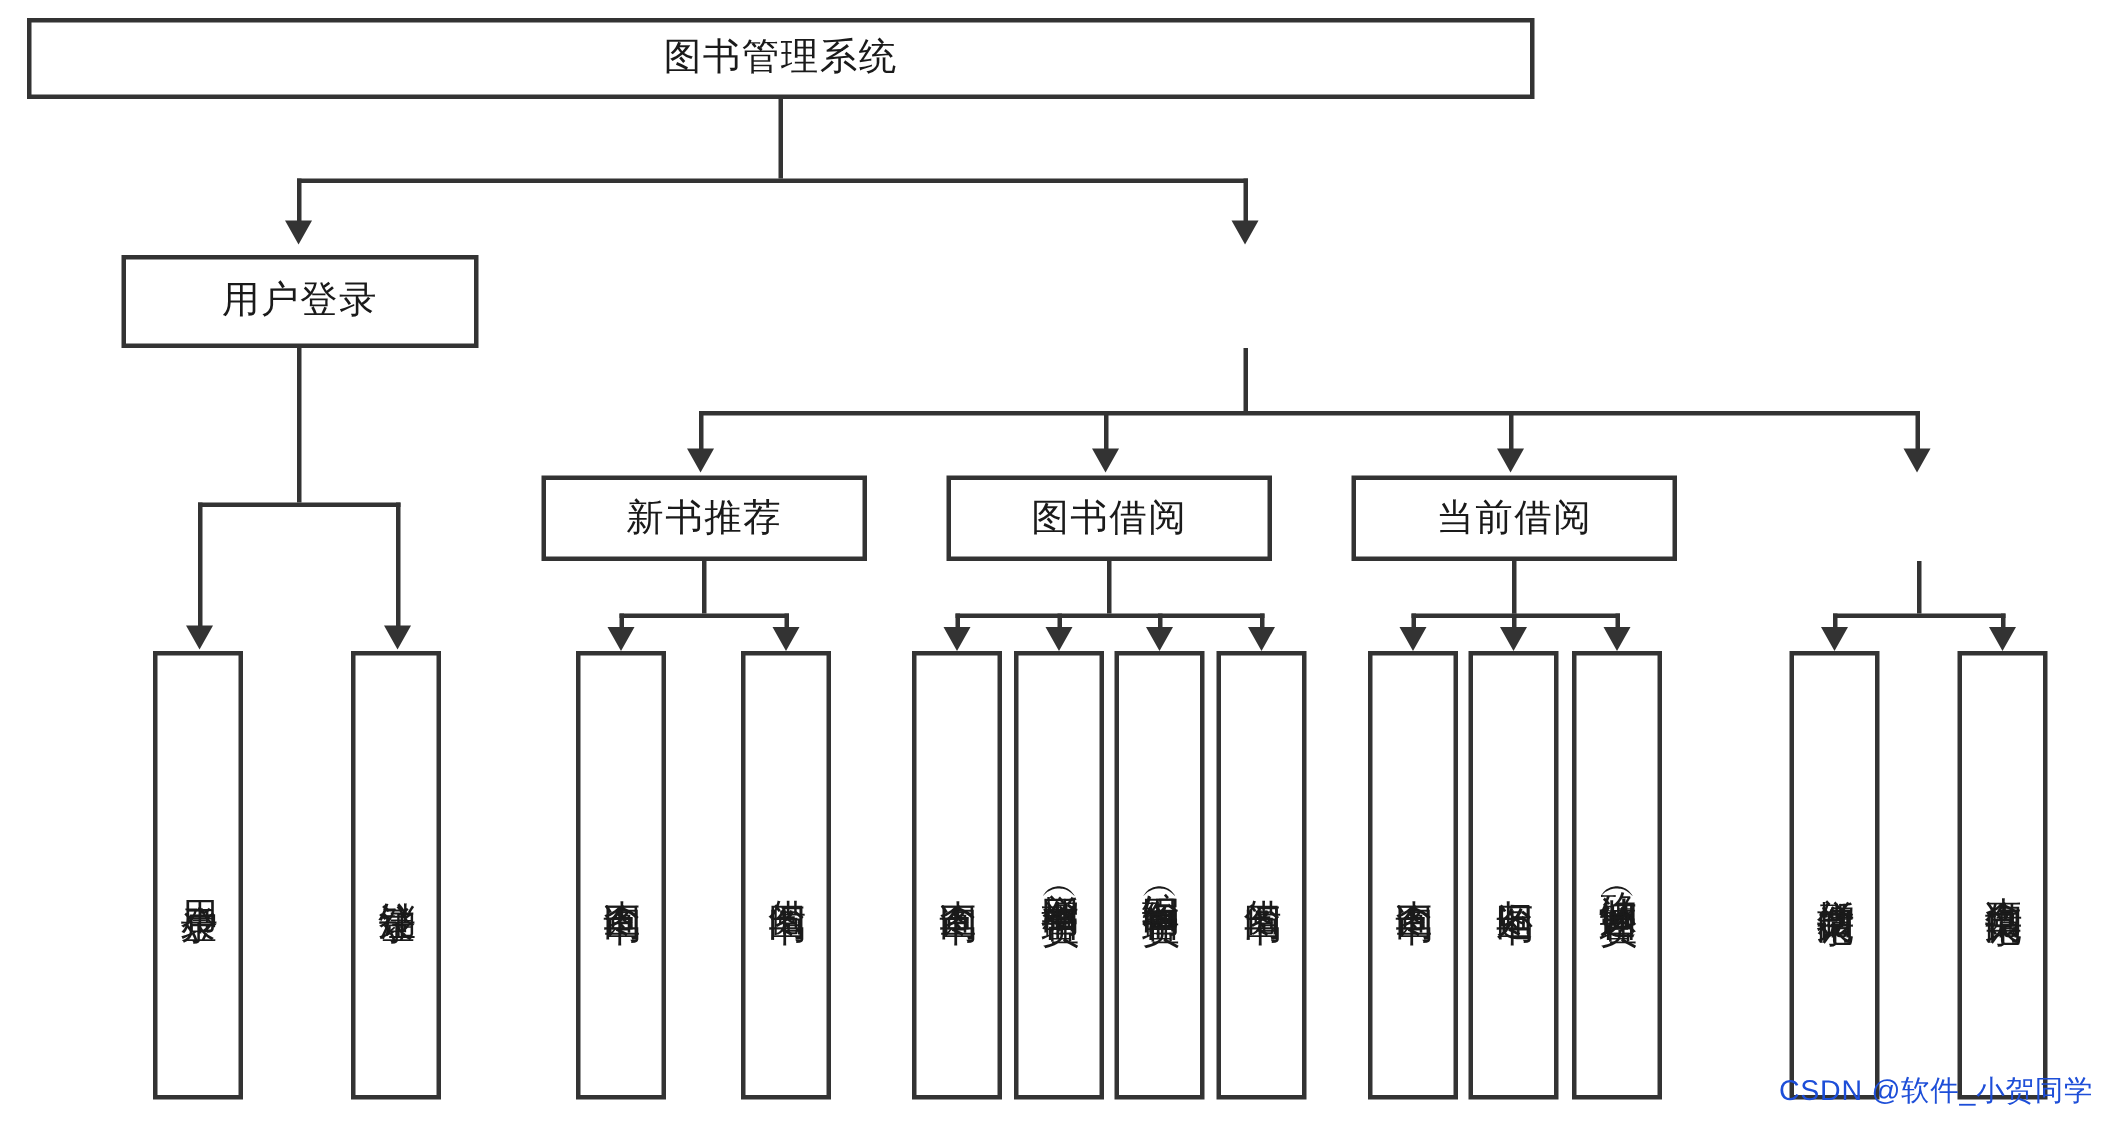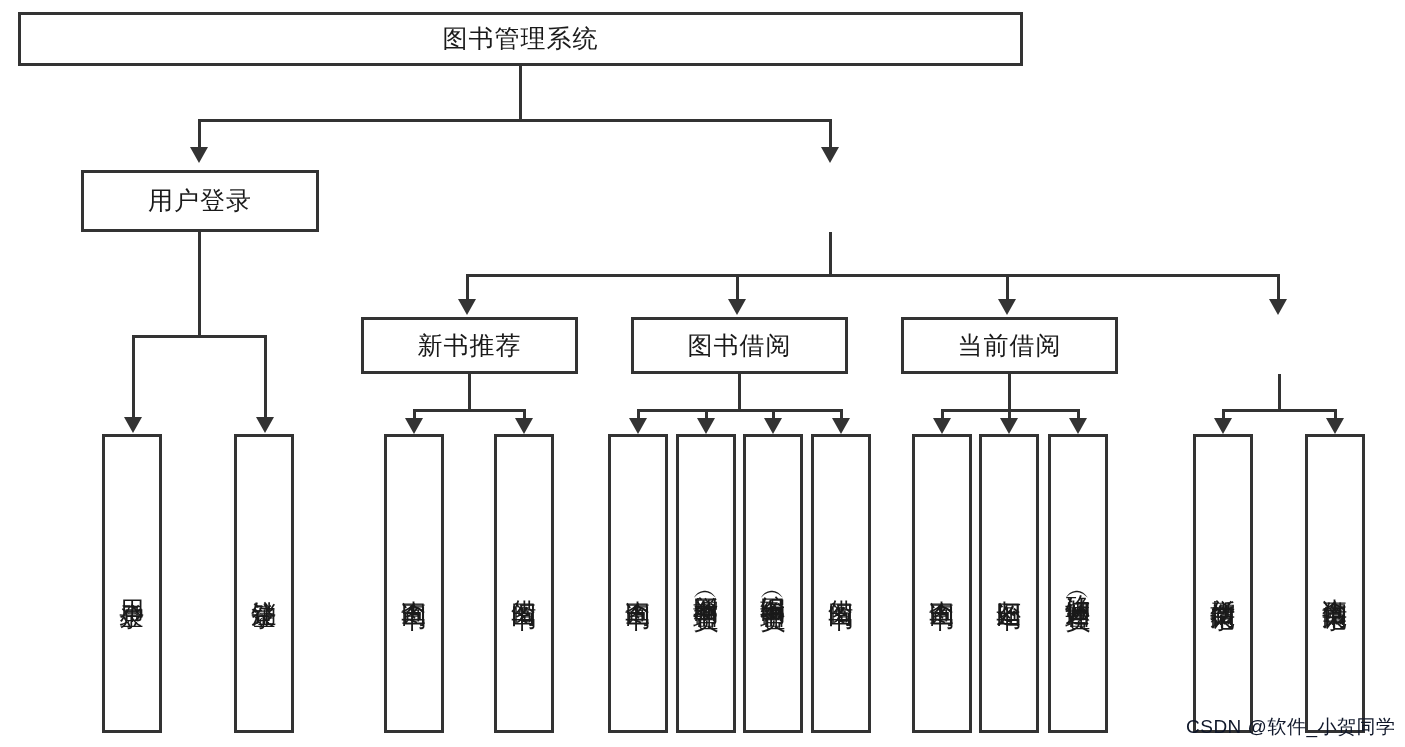--- a/index.html
+++ b/index.html
@@ -59,21 +59,21 @@
     height: 0;
     border-left: 9px solid transparent;
     border-right: 9px solid transparent;
     border-top: 16px solid #333333;
   }
   #watermark {
     position: absolute;
     left: 1186px;
     top: 714px;
     font-size: 19px;
-    color: #0f172a;
+    color: #1d4ed8;
     white-space: nowrap;
     letter-spacing: 0.5px;
   }
 </style>
 </head>
 <body>
 
 <div id="canvas">
 
   <div class="node horiz" style="left:18px; top:12px; width:1005px; height:54px;">

